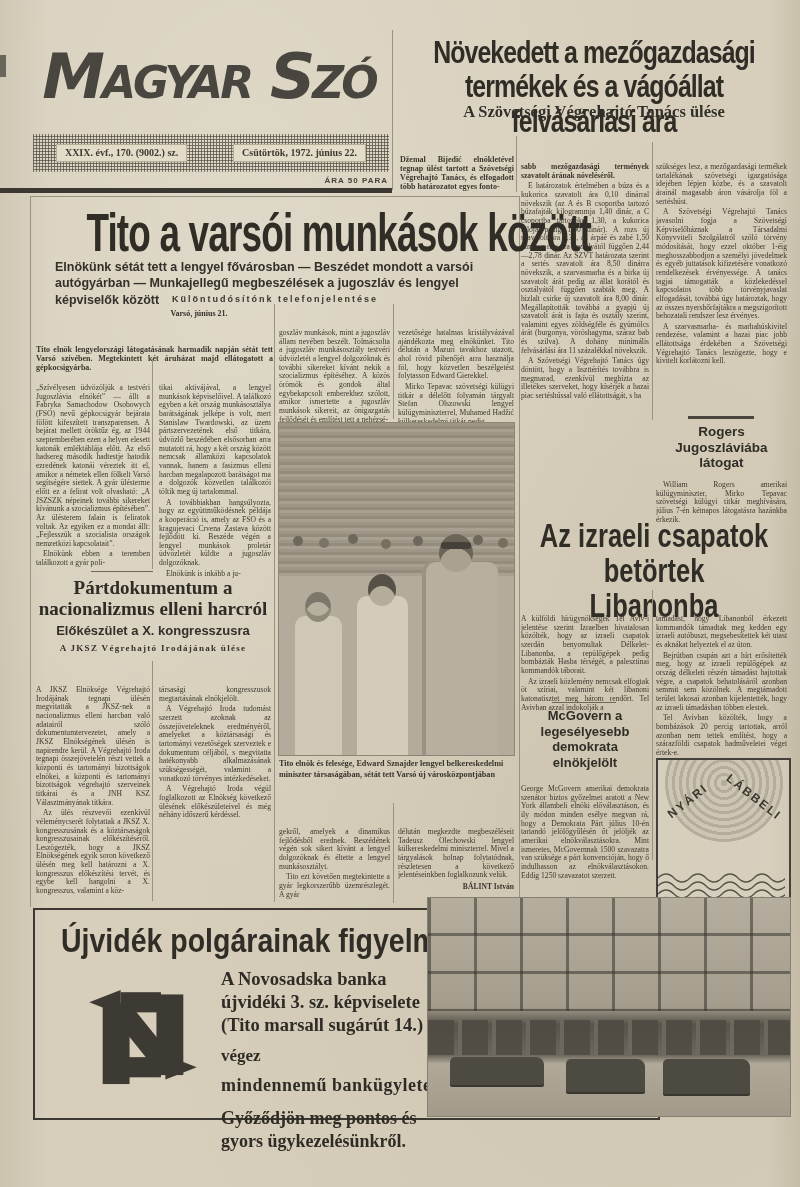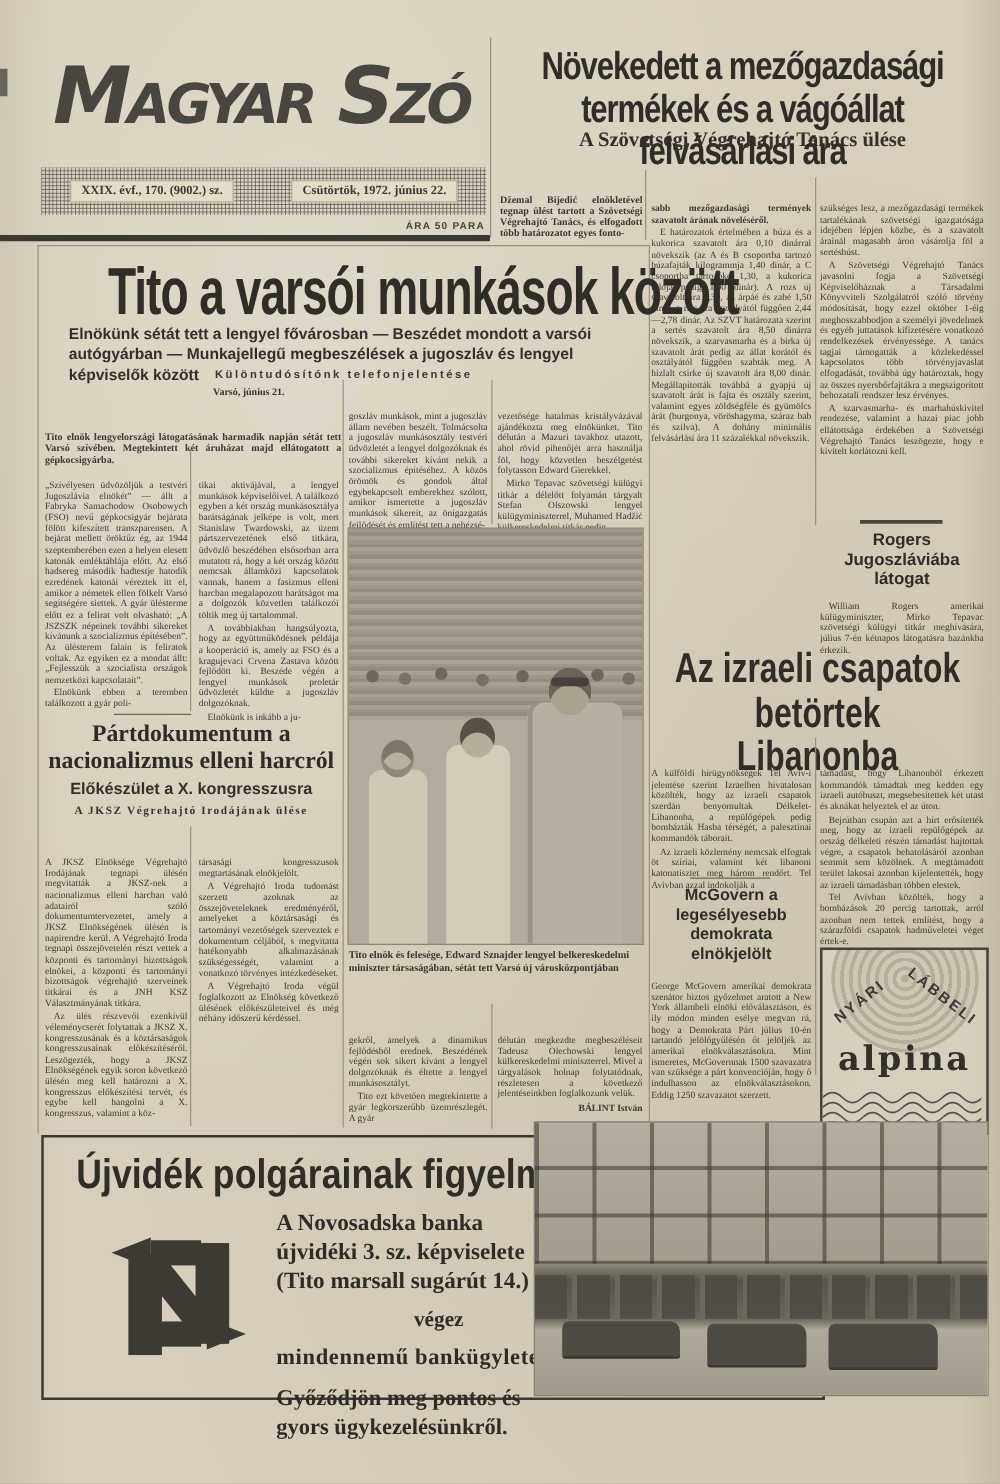--- a/index.html
+++ b/index.html
@@ -87,21 +87,21 @@
   #alpina-brand{position:absolute;left:0;top:72px;width:100%;text-align:center;
     font:bold 27px "DejaVu Serif",serif;letter-spacing:2px;color:#33302a;}
   #alpina-waves{position:absolute;left:0;bottom:2px;}
   
   #bank-ad{left:33px;top:908px;width:623px;height:208px;border:2px solid #3c3933;}
   #bank-headline{left:26px;top:12px;width:580px;font-size:30px;white-space:nowrap;letter-spacing:0;}
   #bank-headline .cond{transform:scale(.95,1.1);transform-origin:left top;}
   #bank-logo{left:52px;top:66px;width:112px;height:122px;}
   #bank-lines{left:186px;top:58px;width:260px;font-family:"Liberation Serif",serif;font-weight:bold;color:#2f2c26;}
   .ad-line1{font-size:18.5px;line-height:1.25;}
-  .ad-line2{font-size:17px;margin-top:9px;text-align:center;}
+  .ad-line2{font-size:17px;margin-top:9px;}
   .ad-line3{font-size:18px;margin-top:9px;letter-spacing:.5px;}
   .ad-line4{font-size:18px;margin-top:11px;line-height:1.25;}
   #bank-photo{left:428px;top:898px;width:362px;height:218px;background:linear-gradient(#b5ae9e 0%,#a49d8d 50%,#8f887a 52%,#6b665b 56%,#57534a 58%,#6b665b 72%,#b0a999 76%,#a29b8b 100%);box-shadow:0 0 0 1px #85806f;overflow:hidden;}
   #bank-facade{position:absolute;left:0;top:0;width:100%;height:52%;
     background-image:linear-gradient(90deg, rgba(55,52,45,.55) 0 3px, transparent 3px),
                      linear-gradient(0deg, rgba(55,52,45,.55) 0 3px, transparent 3px);
     background-size:46px 38px;}
   #bank-storefront{position:absolute;left:0;top:56%;width:100%;height:16%;
     background:repeating-linear-gradient(90deg, #4e4a42 0 26px, #79746706 26px 30px, #6e6a5e 30px 34px);opacity:.85;}
   .car{position:absolute;background:#4d4a42;border-radius:5px 8px 2px 2px;box-shadow:0 2px 0 #3a372f;}
@@ -132,20 +132,21 @@
 
   <div class="abs display" id="lead-headline"><span class="cond">Növekedett a mezőgazdasági termékek és a vágóállat felvásárlási ára</span></div>
   <div class="abs" id="lead-subhead">A Szövetségi Végrehajtó Tanács ülése</div>
   <div class="abs bodytext" id="lead-intro-a">
     <p class="ni">Džemal Bijedić elnökletével tegnap ülést tartott a Szövetségi Végrehajtó Tanács, és elfogadott több határozatot egyes fonto-</p>
   </div>
   <div class="vline" style="left:516px;top:136px;height:56px;"></div>
   <div class="abs bodytext rcol" id="lead-col-b">
     <p class="ni b">sabb mezőgazdasági termények szavatolt árának növeléséről.</p>
     <p>E határozatok értelmében a búza és a kukorica szavatolt ára 0,10 dinárral növekszik (az A és B csoportba tartozó búzafajták kilogrammja 1,40 dinár, a C csoportba tartozóké 1,30, a kukorica kilója pedig 1,00 dinár). A rozs új szavatolt ára 1,30, az árpáé és zabé 1,50 dinár, a rizs ára osztályától függően 2,44—2,78 dinár. Az SZVT határozata szerint a sertés szavatolt ára 8,50 dinárra növekszik, a szarvasmarha és a birka új szavatolt árát pedig az állat korától és osztályától függően szabták meg. A hizlalt csirke új szavatolt ára 8,00 dinár. Megállapították továbbá a gyapjú új szavatolt árát is fajta és osztály szerint, valamint egyes zöldségféle és gyümölcs árát (burgonya, vöröshagyma, száraz bab és szilva). A dohány minimális felvásárlási ára 11 százalékkal növekszik.</p>
+    <p>A Szövetségi Végrehajtó Tanács úgy döntött, hogy a liszttérítés továbbra is megmarad, ezenkívül megbízta az illetékes szerveket, hogy kísérjék a hazai piac sertéshússal való ellátottságát, s ha</p>
   </div>
   <div class="abs bodytext" id="lead-col-c">
     <p class="ni">szükséges lesz, a mezőgazdasági termékek tartalékának szövetségi igazgatósága idejében lépjen közbe, és a szavatolt árainál magasabb áron vásárolja föl a sertéshúst.</p>
     <p>A Szövetségi Végrehajtó Tanács javasolni fogja a Szövetségi Képviselőháznak a Társadalmi Könyvviteli Szolgálatról szóló törvény módosítását, hogy ezzel október 1-éig meghosszabbodjon a személyi jövedelmek és egyéb juttatások kifizetésére vonatkozó rendelkezések érvényessége. A tanács tagjai támogatták a közlekedéssel kapcsolatos több törvényjavaslat elfogadását, továbbá úgy határoztak, hogy az összes nyersbőrfajtákra a megszigorított behozatali rendszer lesz érvényes.</p>
     <p>A szarvasmarha- és marhahúskivitel rendezése, valamint a hazai piac jobb ellátottsága érdekében a Szövetségi Végrehajtó Tanács leszögezte, hogy e kivitelt korlátozni kell.</p>
   </div>
   <div class="vline" style="left:652px;top:142px;height:278px;"></div>
 
   <div class="abs" id="rogers-rule"></div>
   <div class="abs display" id="rogers-headline">Rogers Jugoszláviába látogat</div>
@@ -168,21 +169,20 @@
   <div class="abs" id="mcgovern-rule"></div>
   <div class="abs display" id="mcgovern-headline">McGovern a legesélyesebb demokrata elnökjelölt</div>
   <div class="abs bodytext rcol" id="mcgovern-body">
     <p class="ni">George McGovern amerikai demokrata szenátor biztos győzelmet aratott a New York állambeli elnöki előválasztáson, és ily módon minden esélye megvan rá, hogy a Demokrata Párt július 10-én tartandó jelölőgyűlésén őt jelöljék az amerikai elnökválasztásokra. Mint ismeretes, McGovernnak 1500 szavazatra van szüksége a párt konvencióján, hogy ő indulhasson az elnökválasztásokon. Eddig 1250 szavazatot szerzett.</p>
   </div>
 
   <div class="abs" id="alpina-ad">
     <div id="alpina-sun"></div>
     <span class="alpina-arc" id="alpina-arc-left">NYÁRI</span>
     <span class="alpina-arc" id="alpina-arc-right">LÁBBELI</span>
-    <div id="alpina-brand">alpina</div>
     <svg id="alpina-waves" width="127" height="34" viewBox="0 0 127 34">
       <g fill="none" stroke="#56524a" stroke-width="1.4">
         <path d="M0 8 Q8 0 16 8 T32 8 T48 8 T64 8 T80 8 T96 8 T112 8 T128 8"></path>
         <path d="M0 16 Q8 8 16 16 T32 16 T48 16 T64 16 T80 16 T96 16 T112 16 T128 16"></path>
         <path d="M0 24 Q8 16 16 24 T32 24 T48 24 T64 24 T80 24 T96 24 T112 24 T128 24"></path>
         <path d="M0 31 Q8 24 16 31 T32 31 T48 31 T64 31 T80 31 T96 31 T112 31 T128 31"></path>
       </g>
     </svg>
   </div>
 

